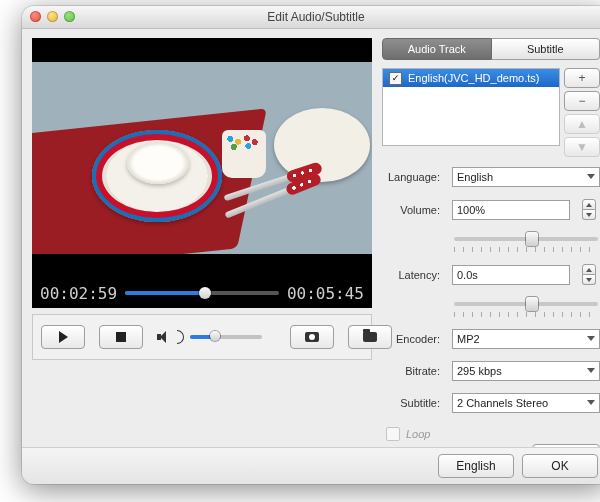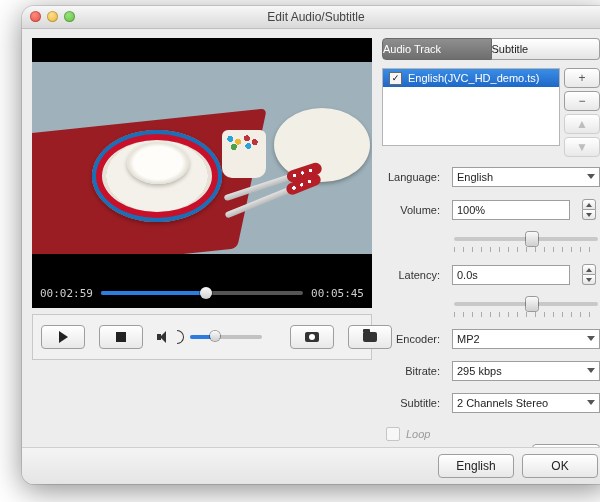--- a/index.html
+++ b/index.html
@@ -173,21 +173,21 @@
 
   .time-row {
     display: flex;
     align-items: center;
     color: #cfcfcf;
     background: #000;
     height: 30px;
     padding: 0 8px;
     gap: 8px;
   }
-  .time-row .time { font-family: Menlo, monospace; font-size: 11px; }
+  .time-row .time { font-family: Menlo, monospace; font-size: 16px; }
   .track {
     flex: 1;
     height: 4px;
     background: #555;
     border-radius: 2px;
     position: relative;
   }
   .track .fill {
     position: absolute; left: 0; top: 0; bottom: 0;
     width: 52%;
@@ -257,20 +257,21 @@
     flex-direction: column;
   }
   .tabs {
     display: flex;
     height: 22px;
   }
   .tab {
     flex: 1;
     border: 1px solid #9e9e9e;
     background: linear-gradient(#fff,#e4e4e4);
+    text-align: center;
     line-height: 20px;
     font-size: 11px;
   }
   .tab:first-child { border-radius: 4px 0 0 4px; }
   .tab:last-child  { border-radius: 0 4px 4px 0; border-left: none; }
   .tab.active {
     background: linear-gradient(#8f8f8f,#6e6e6e);
     color: #fff;
     border-color: #6a6a6a;
   }

